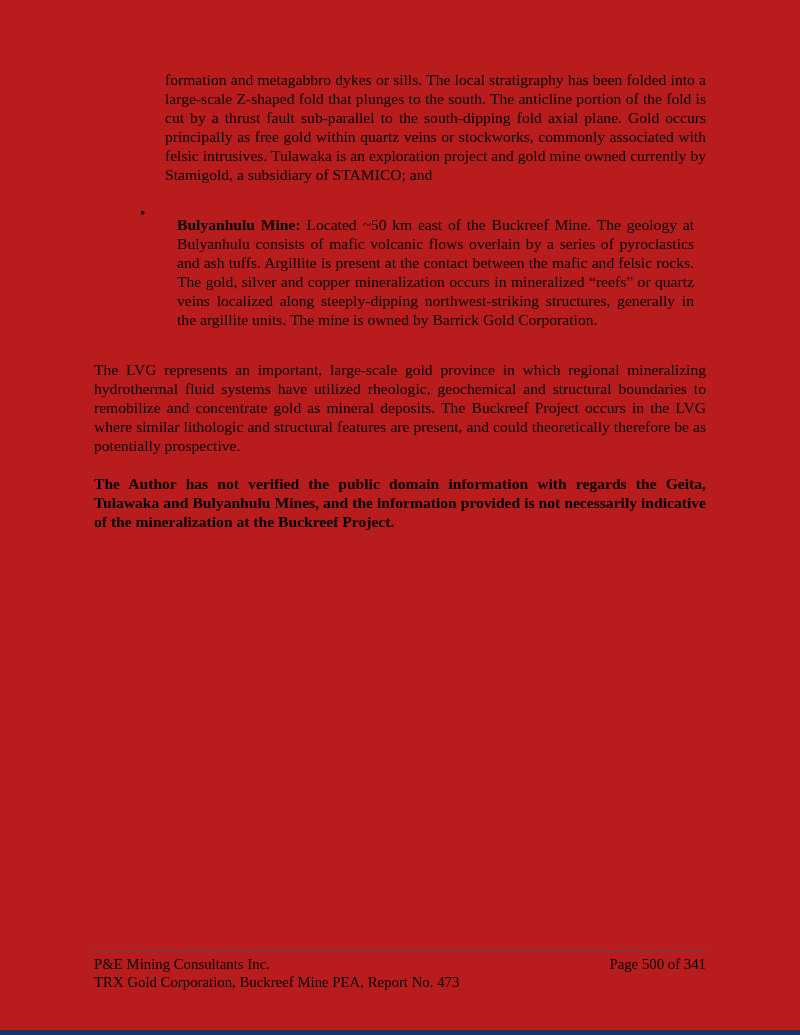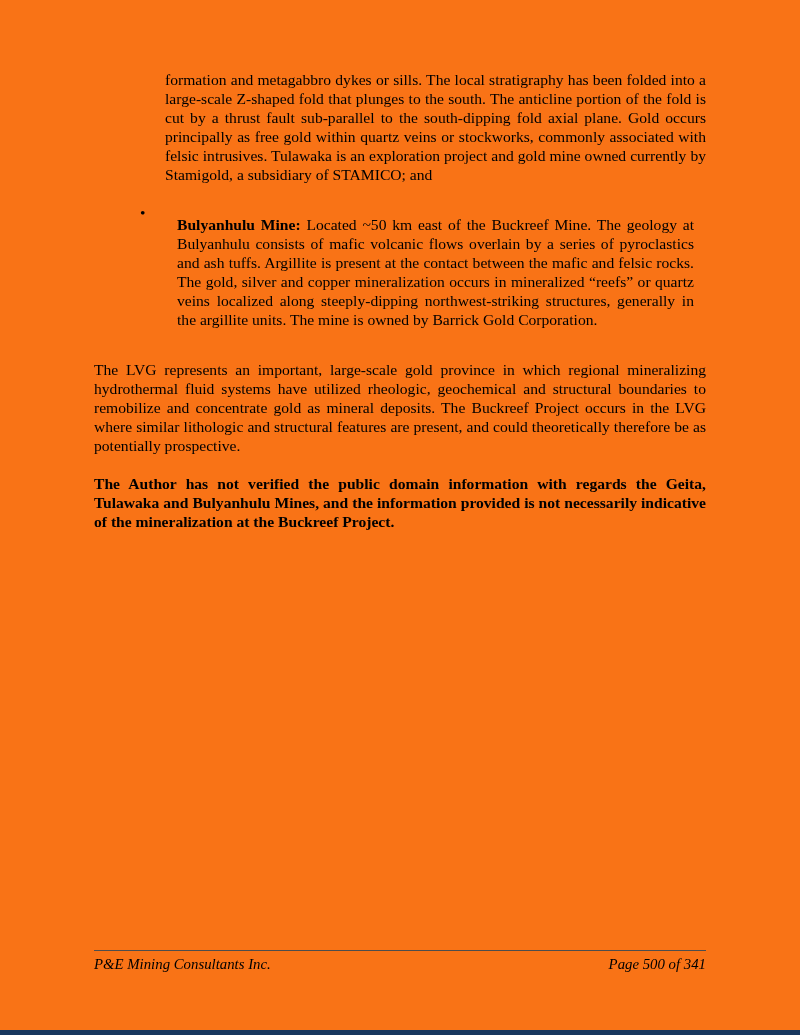--- a/index.html
+++ b/index.html
@@ -4,21 +4,21 @@
 <style>
   html, body {
     margin: 0;
     padding: 0;
     background: #ffffff;
   }
   .page {
     position: relative;
     width: 800px;
     height: 1035px;
-    background: #f97316;
+    background: #b91c1c;
     font-family: "Liberation Serif", serif;
     font-size: 15.6px;
     line-height: 19px;
     color: #000000;
     box-sizing: border-box;
     overflow: hidden;
   }
   .content {
     position: absolute;
     top: 70px;
@@ -51,21 +51,20 @@
   .bold {
     font-weight: bold;
   }
   .footer {
     position: absolute;
     left: 94px;
     width: 612px;
     top: 950px;
     border-top: 1px solid #4d4d4d;
     padding-top: 4px;
-    font-style: italic;
     font-size: 14.8px;
     line-height: 18px;
   }
   .footer-row {
     display: flex;
     justify-content: space-between;
     align-items: flex-start;
   }
   .footer-left div {
     white-space: nowrap;
@@ -98,19 +97,20 @@
     <p class="justify">The LVG represents an important, large-scale gold province in which regional mineralizing hydrothermal fluid systems have utilized rheologic, geochemical and structural boundaries to remobilize and concentrate gold as mineral deposits. The Buckreef Project occurs in the LVG where similar lithologic and structural features are present, and could theoretically therefore be as potentially prospective.</p>
 
     <p class="justify bold">The Author has not verified the public domain information with regards the Geita, Tulawaka and Bulyanhulu Mines, and the information provided is not necessarily indicative of the mineralization at the Buckreef Project.</p>
 
   </div>
 
   <div class="footer">
     <div class="footer-row">
       <div class="footer-left">
         <div>P&amp;E Mining Consultants Inc.</div>
+        <div>TRX Gold Corporation, Buckreef Mine PEA, Report No. 473</div>
       </div>
       <div class="footer-right">Page 500 of 341</div>
     </div>
   </div>
 
   <div class="bottom-bar"></div>
 </div>
 
 </body></html>

